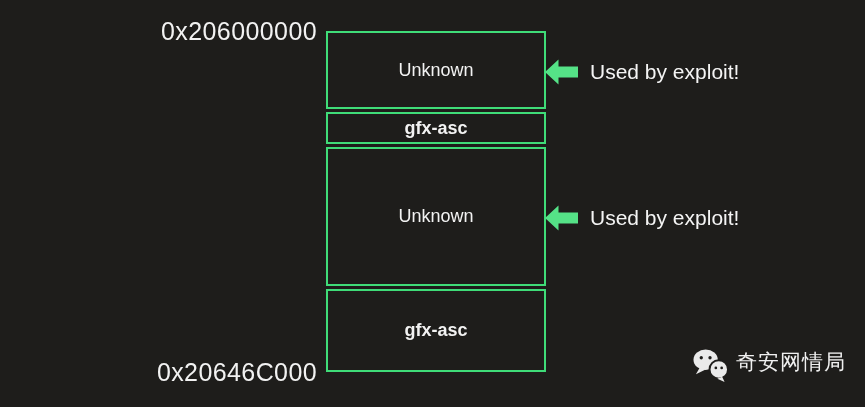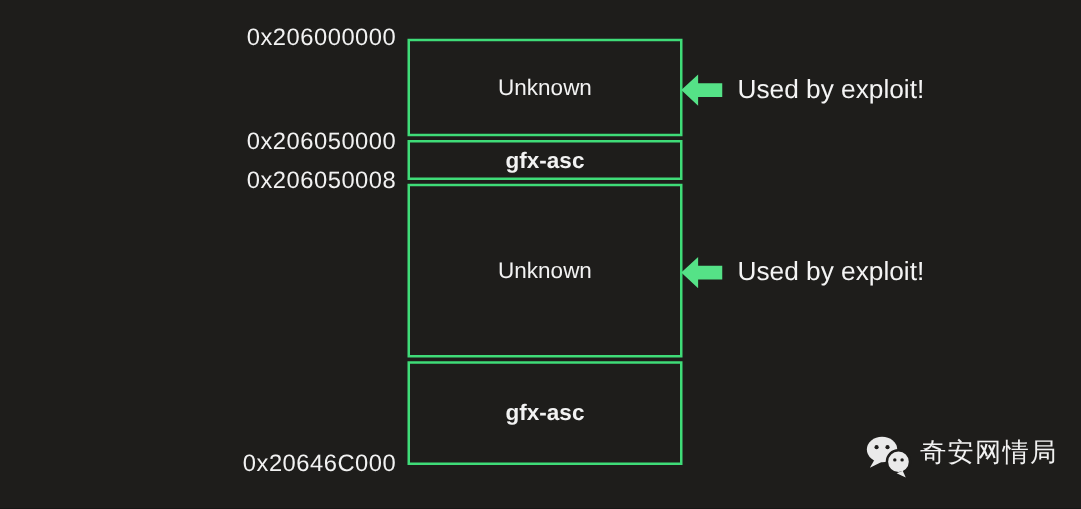--- a/index.html
+++ b/index.html
@@ -10,21 +10,21 @@
     background: #1e1d1b;
     font-family: "Liberation Sans", sans-serif;
     overflow: hidden;
   }
   .addr {
     position: absolute;
     left: 0;
     width: 317px;
     text-align: right;
     color: #f2f2f2;
-    font-size: 19px;
+    font-size: 25px;
     letter-spacing: 0.4px;
     line-height: 20px;
     white-space: nowrap;
   }
   .region {
     position: absolute;
     left: 326px;
     width: 220px;
     border: 2px solid #3fdc78;
     box-sizing: border-box;
@@ -67,22 +67,20 @@
     font-size: 21px;
     letter-spacing: 1px;
   }
 </style>
 </head>
 <body>
 
 <div class="stage">
 
   <div class="addr" style="top:21px">0x206000000</div>
-  <div class="addr" style="top:104px">0x206050000</div>
-  <div class="addr" style="top:135px">0x206050008</div>
   <div class="addr" style="top:362px">0x20646C000</div>
 
   <div class="region" style="top:31px;height:78px">
     <span class="region-label">Unknown</span>
   </div>
   <div class="region" style="top:112px;height:32px">
     <span class="region-label bold">gfx-asc</span>
   </div>
   <div class="region" style="top:147px;height:139px">
     <span class="region-label">Unknown</span>

